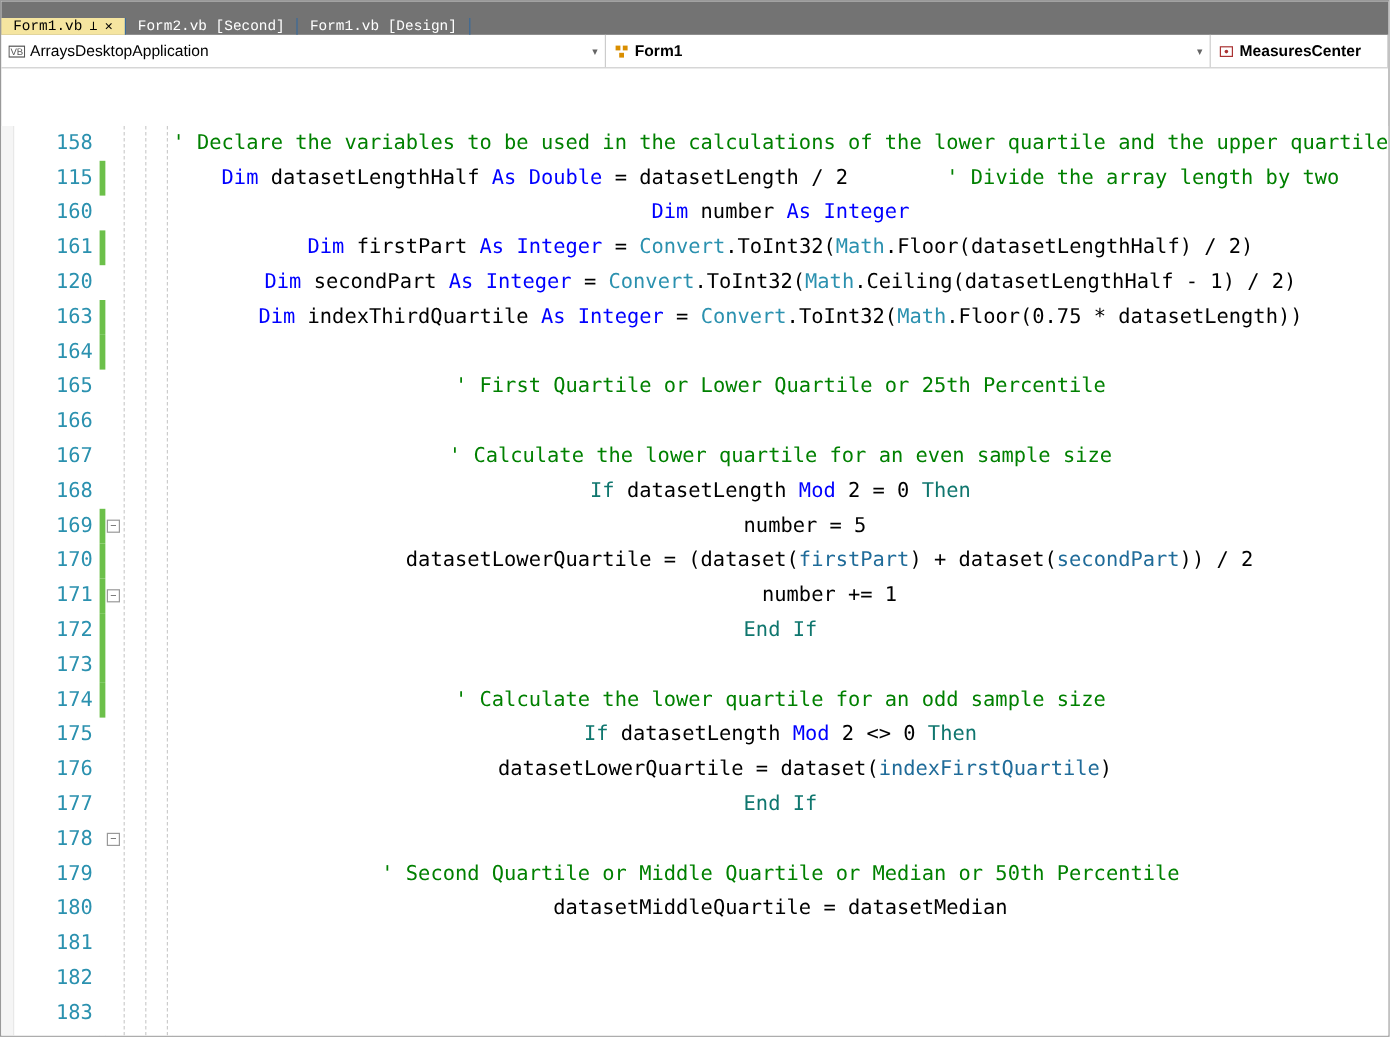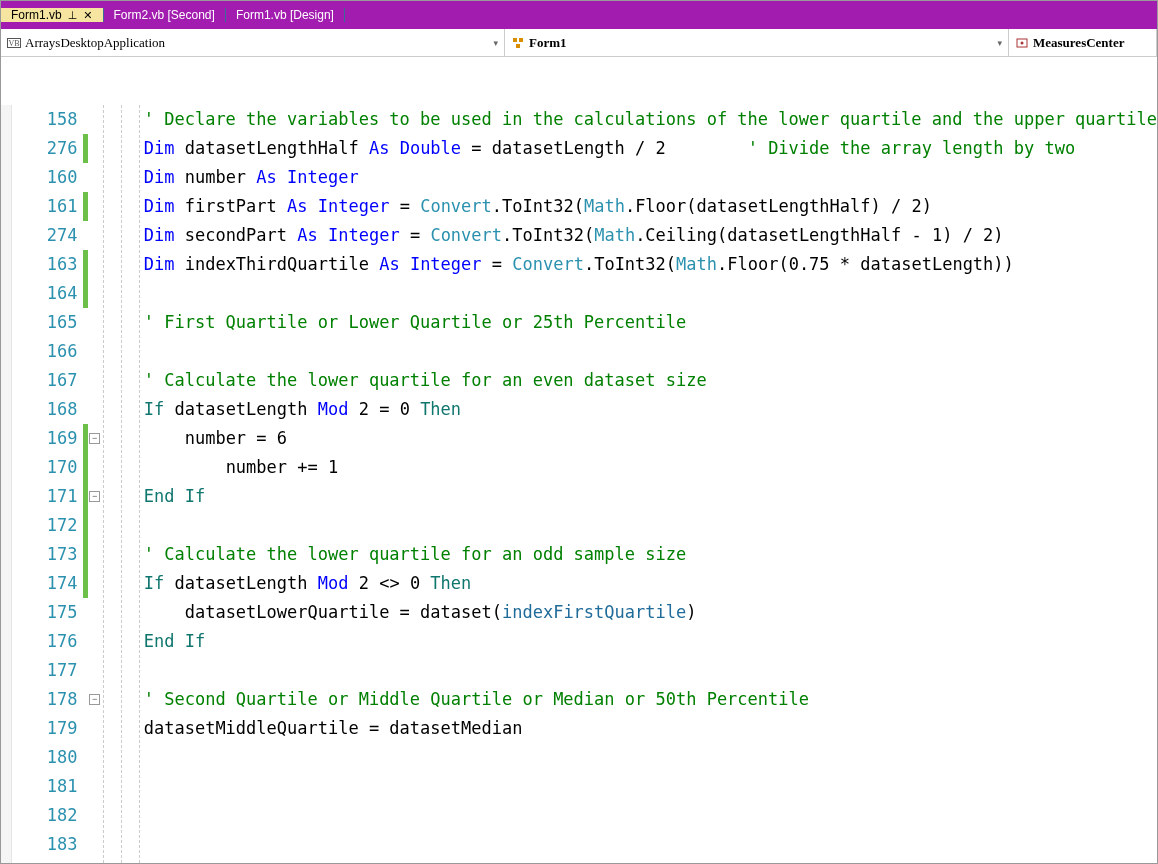--- a/index.html
+++ b/index.html
@@ -1,40 +1,40 @@
 <!DOCTYPE html>
 <html><head>
 <meta charset="utf-8">
 <style>
 * { margin:0; padding:0; box-sizing:border-box; }
 body { font-family:'Segoe UI',sans-serif; font-size:13px; background:#fff; width:1158px; height:864px; overflow:hidden; border:1px solid #999; }
-.tabs-row { height:28px; background:#a21caf; display:flex; align-items:center; }
+.tabs-row { height:28px; background:#737373; display:flex; align-items:flex-end;font-family:Liberation Mono, monospace; }
 .tab { padding:0 10px; display:flex; align-items:center; gap:6px; color:#fff; font-size:12px; cursor:pointer; border-right:1px solid #3a6a9a; }
 .tab.active { background:#f5e5a0; color:#000; }
 .tab-pin,.tab-close { font-size:11px; }
 .nav-row { height:28px; display:flex; border-bottom:1px solid #ccc; }
-.nav-seg { display:flex; align-items:center; padding:0 6px; border-right:1px solid #ccc; flex:1; font-size:13px; gap:4px;font-family:Liberation Serif, serif; }
+.nav-seg { display:flex; align-items:center; padding:0 6px; border-right:1px solid #ccc; flex:1; font-size:13px; gap:4px; }
 .nav-seg.last { flex:0 0 auto; min-width:148px; }
 .nav-icon { width:14px; height:14px; display:inline-flex; align-items:center; justify-content:center; }
 .chev { color:#666; font-size:9px; margin-left:auto; }
 .editor { display:flex; height:calc(864px - 56px);margin-top:48px; }
 .margin { width:14px; background:#f5f5f5; border-right:1px solid #e5e5e5; }
 .gutter { width:88px; background:#fff; border-right:0; text-align:right; padding-right:6px; }
 .ln { height:29px; line-height:29px; color:#2b91af; font-family:Consolas,monospace; font-size:17px; }
 .change-col { width:6px; background:#fff; }
 .chg { height:29px; }
 .chg.mod { background:#6cc04a; }
 .fold-col { width:16px; background:#fff; }
 .fold { height:29px; display:flex; align-items:center; justify-content:center; }
 .fold-box { width:11px; height:11px; border:1px solid #999; font-size:9px; line-height:9px; text-align:center; color:#555; cursor:pointer; }
 .guide-col { width:54px; background:#fff; position:relative; }
 .dash { position:absolute; top:0; bottom:0; border-left:1px dashed #ccc; }
 .d1 { left:2px; } .d2 { left:20px; } .d3 { left:38px; }
 .code-col { flex:1; background:#fff; font-family:Consolas,monospace; font-size:17px; }
-.line { height:29px; line-height:29px; white-space:pre; color:#000; }
+.line { height:29px; line-height:29px; white-space:pre; color:#000;text-align:center; }
 .c-comment{color:#008000;} .c-kw{color:#0000ff;} .c-type{color:#2b91af;} .c-ctrl{color:#0f766e;} .c-param{color:#1f6b99;}
 .bold { font-weight:600; }
 </style>
 </head>
 <body>
 
 <div class="tabs-row">
   <div class="tab active">
     <span>Form1.vb</span>
     <span class="tab-pin">⊥</span>
@@ -78,24 +78,24 @@
         </svg>
       </span>
     <span class="bold">MeasuresCenter</span>
   </div>
 </div>
 
 <div class="editor">
   <div class="margin"></div>
   <div class="gutter" id="gutter">
       <div class="ln">158</div>
-      <div class="ln">276</div>
+      <div class="ln">115</div>
       <div class="ln">160</div>
       <div class="ln">161</div>
-      <div class="ln">274</div>
+      <div class="ln">120</div>
       <div class="ln">163</div>
       <div class="ln">164</div>
       <div class="ln">165</div>
       <div class="ln">166</div>
       <div class="ln">167</div>
       <div class="ln">168</div>
       <div class="ln">169</div>
       <div class="ln">170</div>
       <div class="ln">171</div>
       <div class="ln">172</div>
@@ -184,23 +184,24 @@
   <div class="code-col" id="code-col">
       <div class="line"><span class="c-comment">' Declare the variables to be used in the calculations of the lower quartile and the upper quartile</span></div>
       <div class="line"><span class="c-kw">Dim</span><span> datasetLengthHalf </span><span class="c-kw">As</span><span> </span><span class="c-kw">Double</span><span> = datasetLength / 2        </span><span class="c-comment">' Divide the array length by two</span></div>
       <div class="line"><span class="c-kw">Dim</span><span> number </span><span class="c-kw">As</span><span> </span><span class="c-kw">Integer</span></div>
       <div class="line"><span class="c-kw">Dim</span><span> firstPart </span><span class="c-kw">As</span><span> </span><span class="c-kw">Integer</span><span> = </span><span class="c-type">Convert</span><span>.ToInt32(</span><span class="c-type">Math</span><span>.Floor(datasetLengthHalf) / 2)</span></div>
       <div class="line"><span class="c-kw">Dim</span><span> secondPart </span><span class="c-kw">As</span><span> </span><span class="c-kw">Integer</span><span> = </span><span class="c-type">Convert</span><span>.ToInt32(</span><span class="c-type">Math</span><span>.Ceiling(datasetLengthHalf - 1) / 2)</span></div>
       <div class="line"><span class="c-kw">Dim</span><span> indexThirdQuartile </span><span class="c-kw">As</span><span> </span><span class="c-kw">Integer</span><span> = </span><span class="c-type">Convert</span><span>.ToInt32(</span><span class="c-type">Math</span><span>.Floor(0.75 * datasetLength))</span></div>
       <div class="line"></div>
       <div class="line"><span class="c-comment">' First Quartile or Lower Quartile or 25th Percentile</span></div>
       <div class="line"></div>
-      <div class="line"><span class="c-comment">' Calculate the lower quartile for an even dataset size</span></div>
+      <div class="line"><span class="c-comment">' Calculate the lower quartile for an even sample size</span></div>
       <div class="line"><span class="c-ctrl">If</span><span> datasetLength </span><span class="c-kw">Mod</span><span> 2 = 0 </span><span class="c-ctrl">Then</span></div>
-      <div class="line"><span>    </span><span>number = 6</span></div>
+      <div class="line"><span>    </span><span>number = 5</span></div>
+      <div class="line"><span>        </span><span>datasetLowerQuartile = (dataset(</span><span class="c-param">firstPart</span><span>) + dataset(</span><span class="c-param">secondPart</span><span>)) / 2</span></div>
       <div class="line"><span>        </span><span>number += 1</span></div>
       <div class="line"><span class="c-ctrl">End If</span></div>
       <div class="line"></div>
       <div class="line"><span class="c-comment">' Calculate the lower quartile for an odd sample size</span></div>
       <div class="line"><span class="c-ctrl">If</span><span> datasetLength </span><span class="c-kw">Mod</span><span> 2 &lt;&gt; 0 </span><span class="c-ctrl">Then</span></div>
       <div class="line"><span>    </span><span>datasetLowerQuartile = dataset(</span><span class="c-param">indexFirstQuartile</span><span>)</span></div>
       <div class="line"><span class="c-ctrl">End If</span></div>
       <div class="line"></div>
       <div class="line"><span class="c-comment">' Second Quartile or Middle Quartile or Median or 50th Percentile</span></div>
       <div class="line"><span>datasetMiddleQuartile = datasetMedian</span></div>

